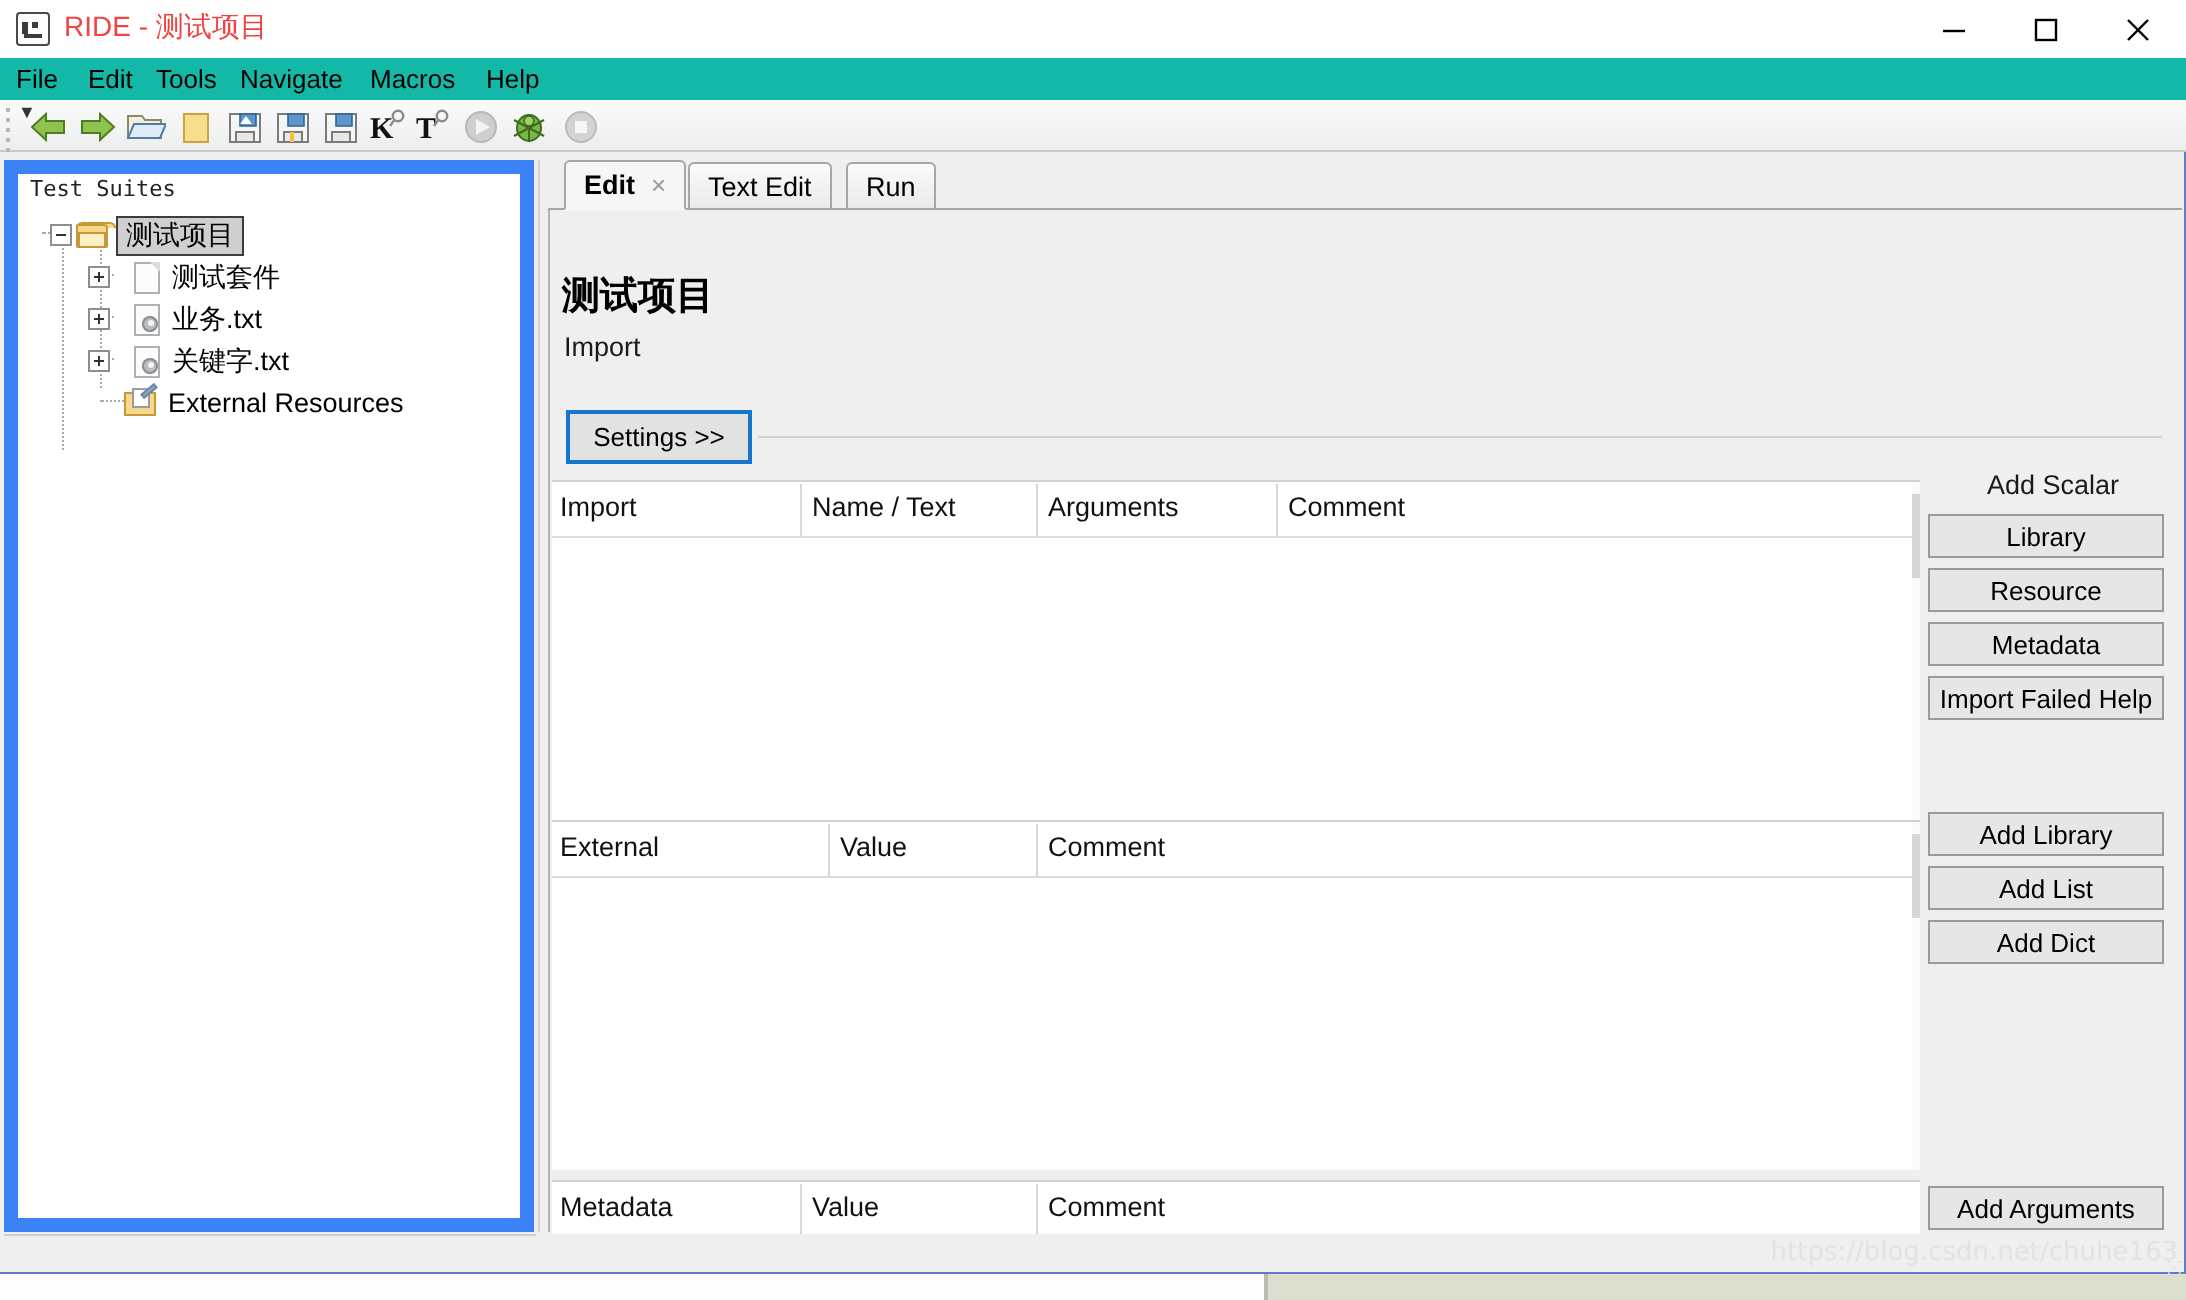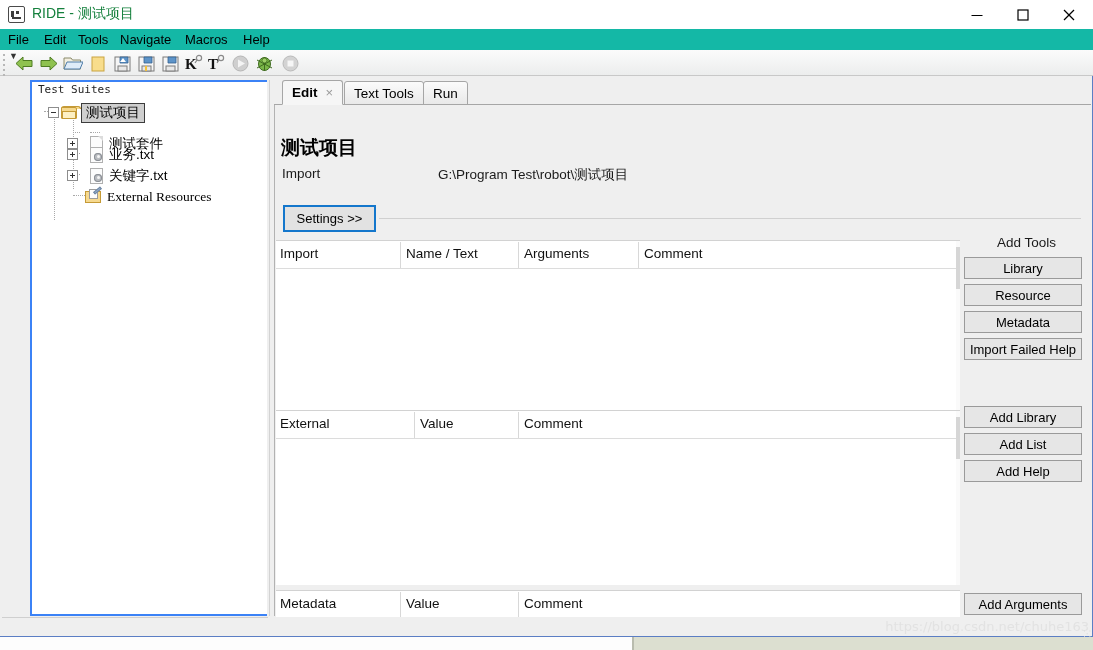--- a/index.html
+++ b/index.html
@@ -46,21 +46,21 @@
     background: #3c3c3c;
     margin-right: 2px;
   }
   #app-icon .mouth {
     position: absolute; left: 3px; top: 10px;
     width: 9px; height: 2px;
     background: #3c3c3c;
   }
   #title-text {
     position: absolute; left: 32px; top: 5px;
-    font-size: 14px; color: #15803d;
+    font-size: 14px; color: #ef4444;
     white-space: nowrap;
   }
   .winbtn {
     position: absolute; top: 0; height: 29px; width: 45px;
     cursor: default;
   }
   .winbtn svg { position: absolute; left: 50%; top: 50%; transform: translate(-50%,-50%); }
   #btn-min  { right: 94px; }
   #btn-max  { right: 48px; }
   #btn-close{ right: 2px; }
@@ -88,23 +88,22 @@
   #tb-grip { position: absolute; left: 2px; top: 4px; width: 5px; height: 18px; }
   #tb-grip i { display:block; width:2px; height:2px; background:#b7b7b7; margin:0 0 3px 1px; }
   #tb-arrow { position:absolute; left: 9px; top: 1px; font-size: 9px; color:#333; }
   .tbicon { position: absolute; top: 3px; width: 21px; height: 21px; }
 
   
   #sidebar {
     position: absolute; left: 2px; top: 80px;
     width: 265px; height: 536px;
     background: #ffffff;
-    border: 2px solid #3b82f6;
+    border: 7px solid #3b82f6;
     overflow: hidden;
-    margin-left: 28px;
   }
   #tree-header {
     position: absolute; left: 0; top: 0;
     width: 100%; height: 16px;
     font-family: "DejaVu Sans Mono", monospace;
     font-size: 11px; color: #222;
     padding: 1px 0 0 6px;
     background: #fff;
   }
   .tnode {
@@ -532,21 +531,21 @@
     <div class="tnode" style="left:16px; top:20px;">
       <div class="expander"></div>
       <div class="ico-folder">
         <div class="tab"></div>
           <div class="back"></div>
           <div class="front"></div>
       </div>
       <span class="tnode-label selected">测试项目</span>
     </div>
 
-    <div class="tnode" style="left:35px; top:51px;">
+    <div class="tnode" style="left:35px; top:41px;">
       <div class="expander plus"></div>
       <span style="display:inline-block;width:10px"></span>
       <div class="ico-doc"></div>
       <span class="tnode-label">测试套件</span>
     </div>
 
     <div class="tnode" style="left:35px; top:62px;">
       <div class="expander plus"></div>
       <span style="display:inline-block;width:10px"></span>
       <div class="ico-docgear">
@@ -557,52 +556,51 @@
 
     <div class="tnode" style="left:35px; top:83px;">
       <div class="expander plus"></div>
       <span style="display:inline-block;width:10px"></span>
       <div class="ico-docgear">
           <div class="gear"></div>
         </div>
       <span class="tnode-label">关键字.txt</span>
     </div>
 
-    <div class="tnode" style="left:53px; top:104px;font-family:Liberation Serif, serif;">
+    <div class="tnode" style="left:53px; top:104px;">
       <div class="ico-ext">
         <div class="base"></div>
           <div class="page"></div>
           <div class="pencil"></div>
       </div>
       <span class="tnode-label">External Resources</span>
     </div>
   </div>
 
   <div id="splitter"></div>
 
   <div id="main">
 
     <div id="tabs">
       <div class="tab active" style="left:8px;">
         <span>Edit</span>
         <span class="closex">×</span>
       </div>
       <div class="tab" style="left:70px;">
-        <span>Text Tools</span>
+        <span>Text Edit</span>
       </div>
       <div class="tab" style="left:149px;">
         <span>Run</span>
       </div>
     </div>
 
     <div id="content">
 
       <div id="suite-title">测试项目</div>
       <div id="source-label">Import</div>
-      <div id="source-value">G:\Program Test\robot\测试项目</div>
 
       <div id="settings-btn">Settings &gt;&gt;</div>
       <div id="settings-rule"></div>
 
       <div class="grid" id="grid-import">
         <div class="grid-head">
           <div class="gcell" style="left:0px">Import</div>
           <div class="gsep" style="left:124px"></div>
           <div class="gcell" style="left:126px">Name / Text</div>
           <div class="gsep" style="left:242px"></div>
@@ -632,28 +630,28 @@
         <div class="grid-head">
           <div class="gcell" style="left:0px">Metadata</div>
           <div class="gsep" style="left:124px"></div>
           <div class="gcell" style="left:126px">Value</div>
           <div class="gsep" style="left:242px"></div>
           <div class="gcell" style="left:244px">Comment</div>
         </div>
       </div>
 
       <div id="actions">
-        <div id="add-import-label">Add Tools</div>
+        <div id="add-import-label">Add Scalar</div>
         <div class="abtn" style="top:22px">Library</div>
         <div class="abtn" style="top:49px">Resource</div>
         <div class="abtn" style="top:76px">Metadata</div>
         <div class="abtn" style="top:103px">Import Failed Help</div>
         <div class="abtn" style="top:171px">Add Library</div>
         <div class="abtn" style="top:198px">Add List</div>
-        <div class="abtn" style="top:225px">Add Help</div>
+        <div class="abtn" style="top:225px">Add Dict</div>
       </div>
 
       <div id="add-metadata-btn">Add Arguments</div>
 
     </div>
   </div>
 
   <div id="statusbar">
     <div id="sb-left"></div>
     <div id="watermark">https://blog.csdn.net/chuhe163</div>

